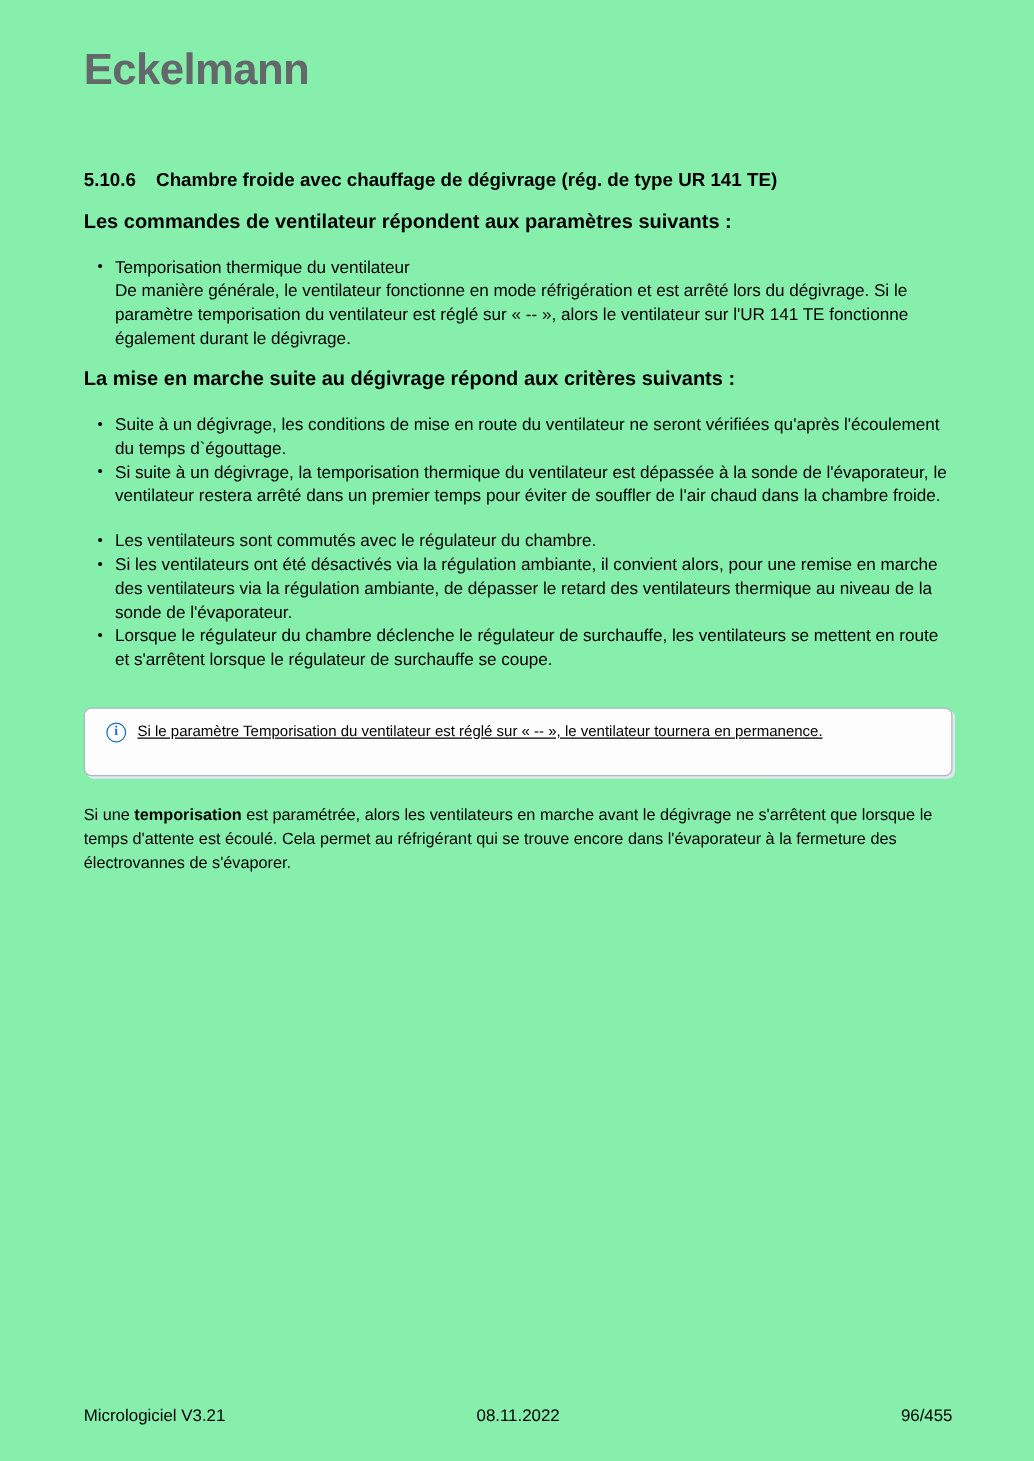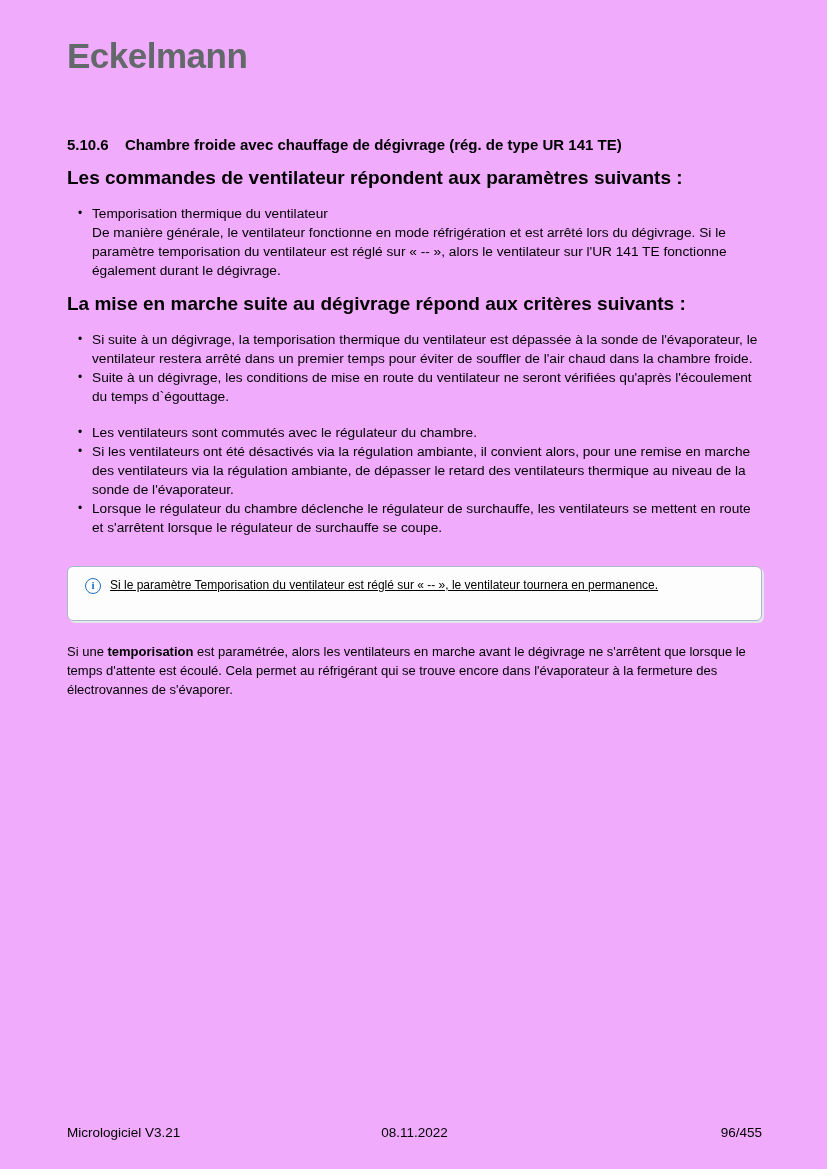--- a/index.html
+++ b/index.html
@@ -2,21 +2,21 @@
 <html><head>
 <meta charset="utf-8">
 <style>
   * { margin: 0; padding: 0; box-sizing: border-box; }
   html, body { background: #ffffff; }
   .page {
     position: relative;
     width: 827px;
     height: 1169px;
     margin: 0 auto;
-    background: #f0abfc;
+    background: #86efac;
     font-family: "Liberation Sans", sans-serif;
     color: #000000;
     overflow: hidden;
   }
   .content {
     padding: 38px 65px 0 67px;
   }
   .logo {
     font-size: 35px;
     font-weight: 700;
@@ -26,21 +26,21 @@
   }
   h1.doc-heading {
     margin-top: 62px;
     font-size: 15px;
     font-weight: 700;
     line-height: 19px;
   }
   h1.doc-heading .h-num { margin-right: 12px; }
   h2.sub-heading {
     margin-top: 14px;
-    font-size: 19px;
+    font-size: 16px;
     font-weight: 700;
     line-height: 19px;
   }
   .body-text, ul.bullets li {
     font-size: 13.7px;
     line-height: 19px;
   }
   ul.bullets {
     list-style: none;
     margin-top: 17px;
@@ -124,22 +124,22 @@
     </h1>
 
     <h2 class="sub-heading">Les commandes de ventilateur répondent aux paramètres suivants :</h2>
     <ul class="bullets">
       <li>Temporisation thermique du ventilateur
 De manière générale, le ventilateur fonctionne en mode réfrigération et est arrêté lors du dégivrage. Si le paramètre temporisation du ventilateur est réglé sur « -- », alors le ventilateur sur l'UR 141 TE fonctionne également durant le dégivrage.</li>
     </ul>
 
     <h2 class="sub-heading">La mise en marche suite au dégivrage répond aux critères suivants :</h2>
     <ul class="bullets">
+      <li>Suite à un dégivrage, les conditions de mise en route du ventilateur ne seront vérifiées qu'après l'écoulement du temps d`égouttage.</li>
       <li>Si suite à un dégivrage, la temporisation thermique du ventilateur est dépassée à la sonde de l'évaporateur, le ventilateur restera arrêté dans un premier temps pour éviter de souffler de l'air chaud dans la chambre froide.</li>
-      <li>Suite à un dégivrage, les conditions de mise en route du ventilateur ne seront vérifiées qu'après l'écoulement du temps d`égouttage.</li>
     </ul>
 
     <ul class="bullets">
       <li>Les ventilateurs sont commutés avec le régulateur du chambre.</li>
       <li>Si les ventilateurs ont été désactivés via la régulation ambiante, il convient alors, pour une remise en marche des ventilateurs via la régulation ambiante, de dépasser le retard des ventilateurs thermique au niveau de la sonde de l'évaporateur.</li>
       <li>Lorsque le régulateur du chambre déclenche le régulateur de surchauffe, les ventilateurs se mettent en route et s'arrêtent lorsque le régulateur de surchauffe se coupe.</li>
     </ul>
 
     <div class="note-box">
       <span class="info-icon">i</span>

